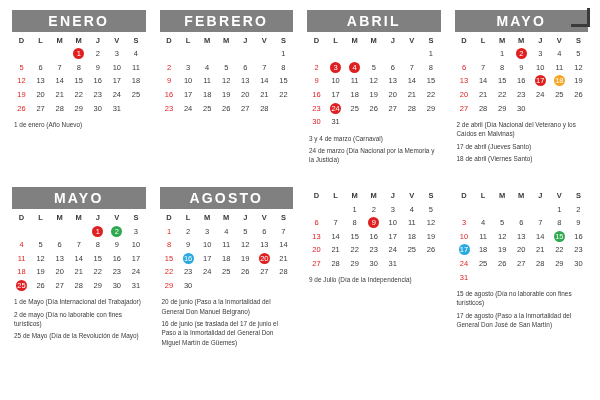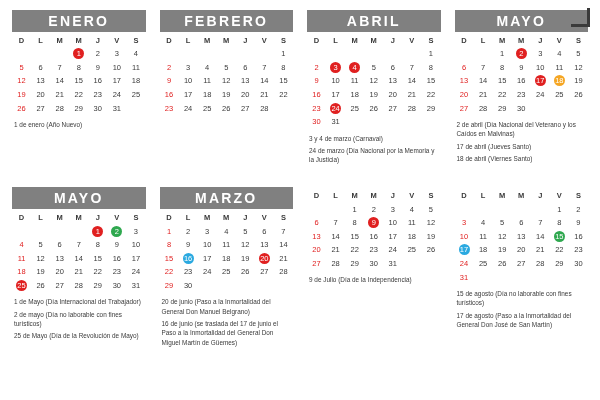--- a/index.html
+++ b/index.html
@@ -460,21 +460,21 @@
             </tr>
           </tbody>
         </table>
         <div class="notes">
           <div class="note">1 de Mayo (Día Internacional del Trabajador)</div>
           <div class="note">2 de mayo (Día no laborable con fines turísticos)</div>
           <div class="note">25 de Mayo (Día de la Revolución de Mayo)</div>
         </div>
       </div>
       <div class="month">
-        <div class="month-title">MARZO</div>
+        <div class="month-title">AGOSTO</div>
         <table class="cal">
           <thead>
             <tr>
               <th>D</th>
               <th>L</th>
               <th>M</th>
               <th>M</th>
               <th>J</th>
               <th>V</th>
               <th>S</th>

